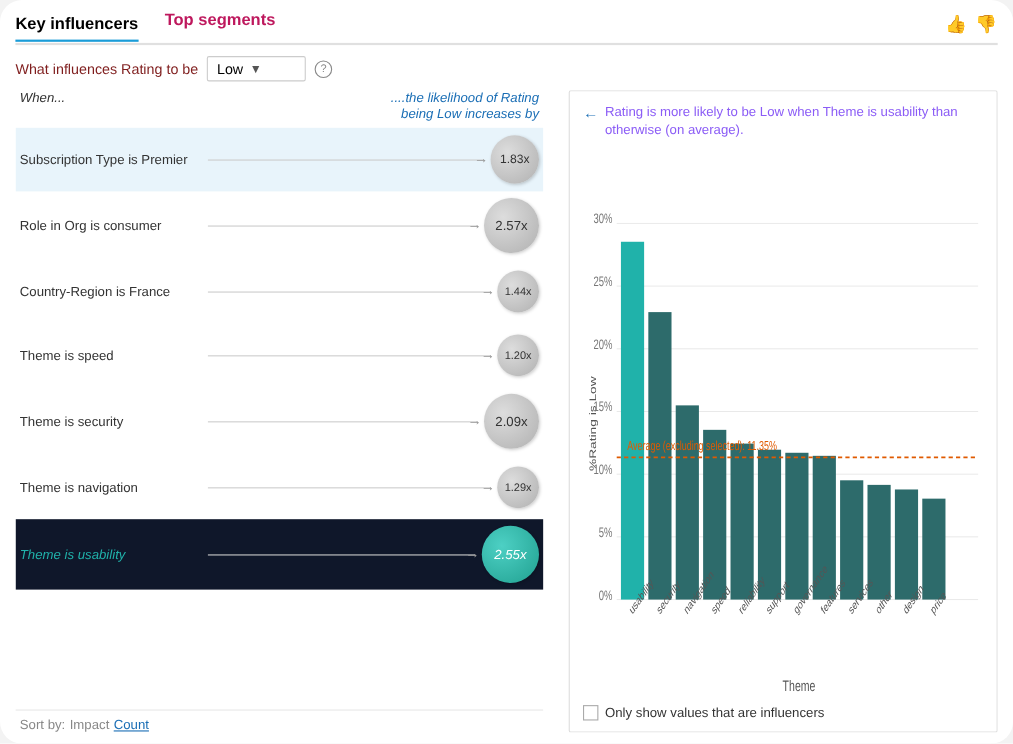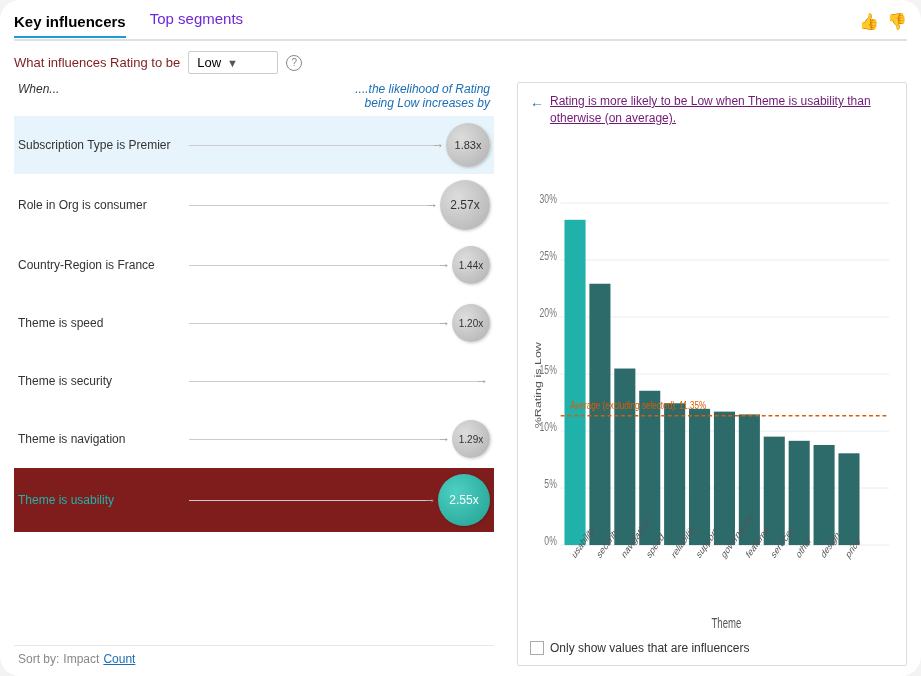--- a/index.html
+++ b/index.html
@@ -1,53 +1,53 @@
 <!DOCTYPE html>
 <html><head>
   <meta charset="utf-8">
   <style>
     * { box-sizing: border-box; margin: 0; padding: 0; }
     body { font-family: 'Segoe UI', Arial, sans-serif; font-size: 13px; background: #f3f3f3; width: 921px; height: 676px; overflow: hidden; }
     .container { width: 921px; height: 676px; background: #fff; display: flex; flex-direction: column; padding: 10px 14px; border-radius: 20px; }
     .tabs { display: flex; align-items: center; gap: 24px; border-bottom: 2px solid #e0e0e0; padding-bottom: 6px; margin-bottom: 10px; }
-    .tab { font-size: 15px; color: #6d28d9; cursor: pointer; padding-bottom: 6px; }
+    .tab { font-size: 15px; color: #be185d; cursor: pointer; padding-bottom: 6px; font-weight: bold; }
     .tab.active { color: #000; font-weight: 600; border-bottom: 2px solid #1a9cd8; margin-bottom: -8px; }
     .tab-icons { margin-left: auto; display: flex; gap: 8px; }
     .tab-icon { font-size: 16px; color: #888; cursor: pointer; }
     .filter-row { display: flex; align-items: center; gap: 8px; margin-bottom: 8px; }
     .filter-label { font-size: 13px; color: #7f1d1d; }
     .filter-select { border: 1px solid #ccc; border-radius: 2px; padding: 3px 8px; font-size: 13px; display: flex; align-items: center; gap: 6px; cursor: pointer; background: #fff; min-width: 90px; }
     .filter-select-arrow { font-size: 11px; color: #555; }
     .help-icon { color: #888; font-size: 13px; cursor: pointer; border: 1px solid #888; border-radius: 50%; width: 16px; height: 16px; display: flex; align-items: center; justify-content: center; font-size: 10px; }
     .main-content { display: flex; flex: 1; gap: 17px; overflow: hidden; }
     .left-panel { width: 480px; display: flex; flex-direction: column; overflow: hidden; }
     .column-headers { display: flex; justify-content: space-between; margin-bottom: 6px; padding: 0 4px; }
     .col-header-left { font-size: 12px; color: #333; font-style: italic; }
     .col-header-right { font-size: 12px; color: #1a6eb5; font-style: italic; text-align: right; max-width: 150px; }
     .influencer-list { display: flex; flex-direction: column; gap: 0; flex: 1; overflow: hidden; position: relative; }
     .influencer-item { display: flex; align-items: center; padding: 6px 4px; min-height: 58px; position: relative; }
     .influencer-item.highlighted { background: #e8f4fb; }
-    .influencer-item.teal-highlight { background: #7f1d1d; }
+    .influencer-item.teal-highlight { background: #0f172a; font-style: italic; }
     .item-label { font-size: 12px; color: #333; width: 165px; flex-shrink: 0; }
     .item-label.teal { color: #20b2aa; }
     .connector-line { flex: 1; height: 1px; background: #ccc; margin: 0 6px; position: relative; }
     .connector-line::after { content: '→'; position: absolute; right: -4px; top: -9px; color: #999; font-size: 13px; }
     .bubble { width: 46px; height: 46px; border-radius: 50%; background: radial-gradient(circle at 35% 35%, #ddd, #b0b0b0); display: flex; align-items: center; justify-content: center; font-size: 11px; color: #333; font-weight: 500; flex-shrink: 0; box-shadow: 1px 1px 3px rgba(0,0,0,0.2); }
     .bubble.teal { background: radial-gradient(circle at 35% 35%, #4dd0c4, #20a090); color: #fff; width: 52px; height: 52px; font-size: 12px; }
     .bubble.small { width: 38px; height: 38px; font-size: 10px; }
     .bubble.medium { width: 44px; height: 44px; }
     .bubble.large { width: 50px; height: 50px; font-size: 12px; }
     .sort-row { display: flex; align-items: center; gap: 4px; padding: 6px 4px 0; border-top: 1px solid #e8e8e8; margin-top: 0; }
     .sort-label { font-size: 12px; color: #888; }
     .sort-option { font-size: 12px; color: #888; cursor: pointer; text-align: right; }
     .sort-option.active { color: #1a6eb5; text-decoration: underline; }
     .right-panel { flex: 1; border: 1px solid #ddd; border-radius: 2px; background: #fff; display: flex; flex-direction: column; padding: 10px 12px; overflow: hidden; margin-left: 6px; }
     .chart-back-row { display: flex; align-items: flex-start; gap: 6px; margin-bottom: 8px; }
     .back-arrow { color: #1a6eb5; font-size: 14px; cursor: pointer; margin-top: 1px; }
-    .chart-title { font-size: 12px; color: #701a75; line-height: 1.4; flex: 1; text-decoration: underline; }
+    .chart-title { font-size: 12px; color: #8b5cf6; line-height: 1.4; flex: 1; }
     .chart-area { flex: 1; position: relative; }
     svg.chart { width: 100%; height: 100%; }
     .checkbox-row { display: flex; align-items: center; gap: 6px; margin-top: 6px; }
     .checkbox-box { width: 14px; height: 14px; border: 1px solid #aaa; background: #fff; flex-shrink: 0; }
     .checkbox-label { font-size: 12px; color: #333; }
   </style>
 </head>
 <body>
 
 <div class="container">
@@ -101,20 +101,21 @@
 
         <div class="influencer-item">
           <span class="item-label">Theme is speed</span>
           <div class="connector-line"></div>
           <div class="bubble small">1.20x</div>
         </div>
 
         <div class="influencer-item">
           <span class="item-label">Theme is security</span>
           <div class="connector-line"></div>
+          <div class="bubble large">2.09x</div>
         </div>
 
         <div class="influencer-item">
           <span class="item-label">Theme is navigation</span>
           <div class="connector-line"></div>
           <div class="bubble small">1.29x</div>
         </div>
 
         <div class="influencer-item teal-highlight">
           <span class="item-label teal">Theme is usability</span>

